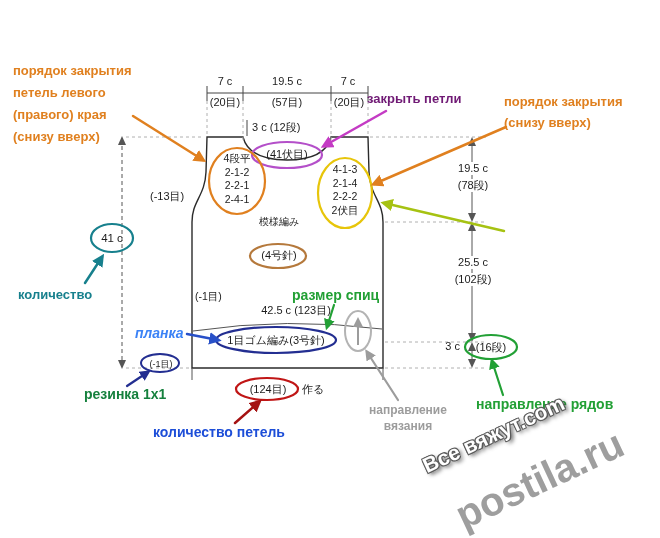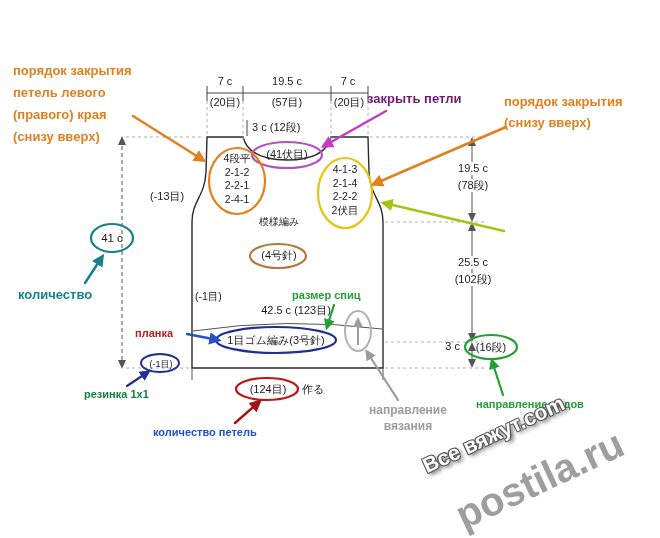--- a/index.html
+++ b/index.html
@@ -4,28 +4,28 @@
 <style>
   html,body{margin:0;padding:0;background:#fff;}
   .canvas{position:relative;width:660px;height:538px;background:#fff;overflow:hidden;
           font-family:"Liberation Sans",sans-serif;padding-left:23px;}
   .shapes{position:absolute;left:0;top:0;}
   .t{position:absolute;color:#1c1c1c;font-size:11px;line-height:13px;white-space:nowrap;}
   .c{text-align:center;}
   .r{text-align:right;}
   .bg{background:#fff;padding:0 1px;}
   .blk span{display:block;}
-  .ann{position:absolute;font-weight:bold;font-size:11px;line-height:15px;white-space:nowrap;}
+  .ann{position:absolute;font-weight:bold;font-size:14px;line-height:15px;white-space:nowrap;}
   .ann.blk span{white-space:nowrap;}
   .o{color:#e0801f;}
   .mg{color:#701a75;}
   .yg{color:#a6c212;}
   .gr{color:#22a035;}
   .tl{color:#17808d;}
-  .bl{color:#b91c1c;}
+  .bl{color:#3b82f6;font-style:italic;}
   .nv{color:#15803d;}
   .dr{color:#1d4ed8;}
   .gy{color:#9c9c9c;}
   .wm1{position:absolute;left:424px;top:455px;transform:rotate(-25deg);transform-origin:0 50%;
        font-size:21px;font-weight:bold;color:#ffffff;white-space:nowrap;
        text-shadow:-1px -1px 0 #5a5a5a,1px -1px 0 #5a5a5a,-1px 1px 0 #5a5a5a,1px 1px 0 #5a5a5a,2px 3px 4px #444;}
   .wm2{position:absolute;left:458px;top:495px;transform:rotate(-25deg);transform-origin:0 50%;
        font-size:40px;font-weight:bold;color:#8e8e8e;opacity:.85;white-space:nowrap;
        text-shadow:1px 1px 0 #fff;}
 </style>

